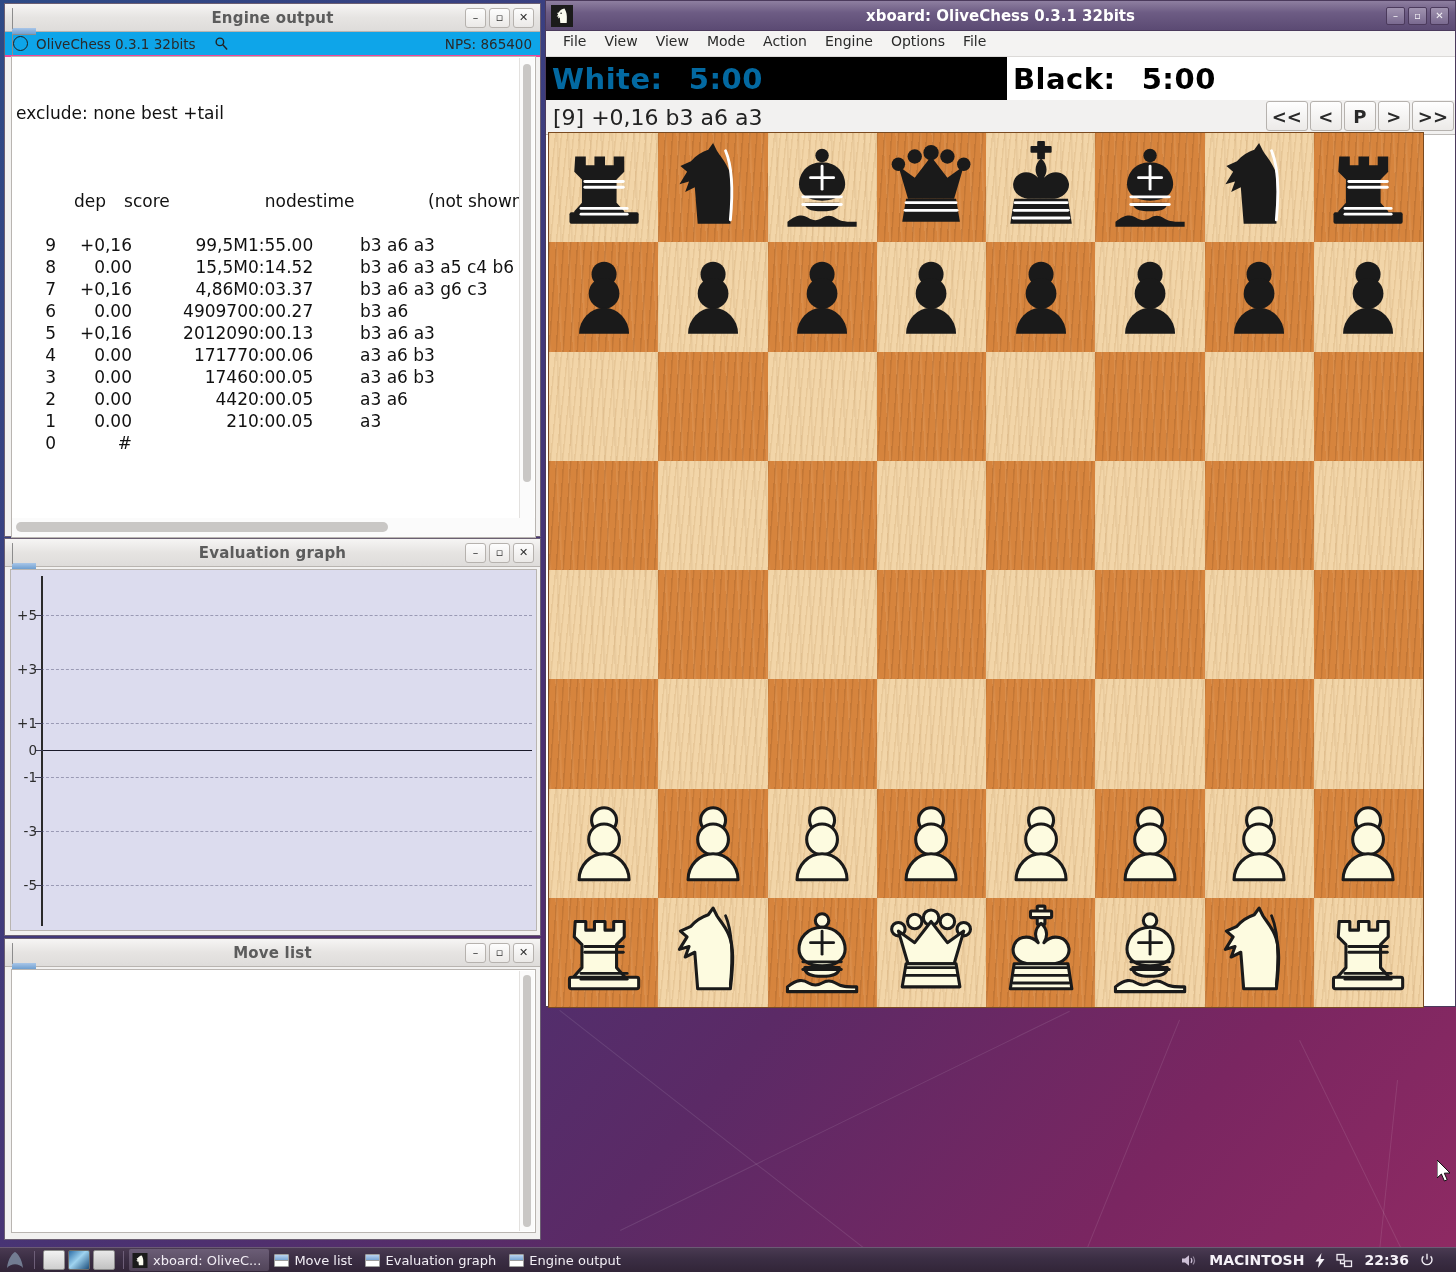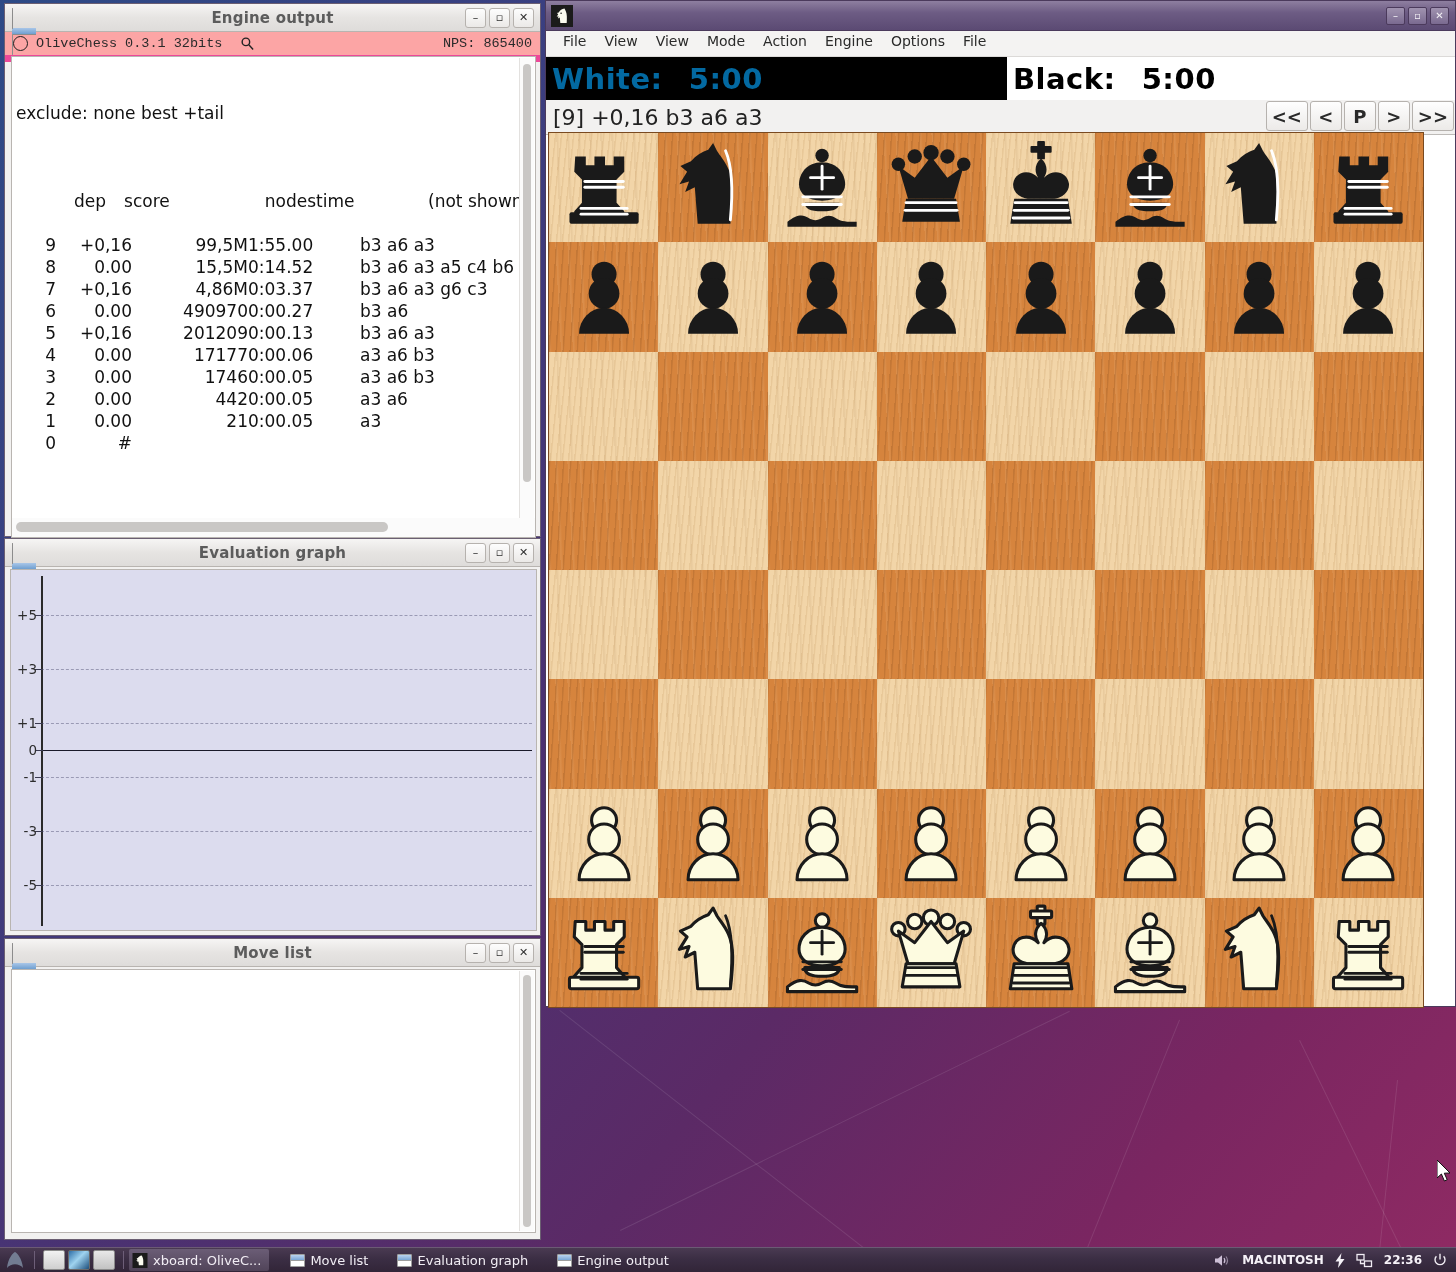--- a/index.html
+++ b/index.html
@@ -40,21 +40,21 @@
   }
 
   
   .docicon{width:22px;height:17px;border:1px solid #8c8c8c;background:#fff;box-sizing:border-box;border-radius:1px;}
   .docicon i{display:block;height:6px;background:linear-gradient(180deg,#a9c6e8,#6f9fd0);border-bottom:1px solid #8c8c8c;}
 
   
   #engine{left:4px;top:3px;width:537px;height:534px;}
   .eo-toolrow{
     height:23px;display:flex;align-items:center;gap:8px;padding:0 8px;
-    background:#fca5a5;border-bottom:7px solid #ec4899;font-size:13.5px;color:#2a2a2a;font-family:Liberation Mono, monospace;
+    background:#0ea5e9;border-bottom:2px solid #ec4899;font-size:13.5px;color:#2a2a2a;
   }
   .led{width:13px;height:13px;border:1.6px solid #1d1d1d;border-radius:50%;background:transparent;flex:0 0 auto;}
   .nps{margin-left:auto;font-size:13.5px;color:#2a2a2a;}
   .eo-body{
     position:absolute;left:6px;top:52px;width:525px;height:542px;
     background:#ffffff;border:1px solid #b9b5b1;box-sizing:border-box;overflow:hidden;
   }
   .eo-text{
     position:absolute;left:4px;top:1px;right:16px;
     font-family:"DejaVu Sans","Liberation Sans",sans-serif;
@@ -172,21 +172,21 @@
   .tb-launcher{display:flex;align-items:center;gap:3px;padding-left:4px;}
   .tb-ico{width:20px;height:18px;border-radius:2px;}
   .tb-sep{width:1px;height:18px;background:#6d5e78;margin:0 5px;}
   .tb-task{
     display:flex;align-items:center;gap:5px;height:22px;padding:0 8px 0 3px;
     font-size:13px;color:#f2eef5;
   }
   .tb-task.active{background:linear-gradient(180deg,#6b5d76,#514459);border-radius:2px;}
   .tb-wicon{width:15px;height:13px;border:1px solid #9e9e9e;background:#fff;box-sizing:border-box;border-radius:1px;flex:0 0 auto;}
   .tb-wicon i{display:block;height:5px;background:linear-gradient(180deg,#b9d2ee,#7aa7d6);border-bottom:1px solid #9e9e9e;}
-  .tb-tray{margin-left:auto;display:flex;align-items:center;gap:11px;padding-right:9px;font-size:12px;color:#f5f1f7;font-weight:bold;text-align:center;}
+  .tb-tray{margin-left:auto;display:flex;align-items:center;gap:11px;padding-right:22px;font-size:14px;color:#f5f1f7;font-weight:bold;text-align:center;}
   .tray-ico{display:inline-flex;align-items:center;}
 
   .cursor{position:absolute;pointer-events:none;}
 </style>
 </head>
 <body>
 
 <div id="root">
 
   <div id="desktop">
@@ -302,20 +302,21 @@
 
   <div id="xboard">
     <div class="xb-title">
       <span class="xicon">
         <svg width="22" height="22" viewBox="0 0 22 22">
           <rect width="22" height="22" fill="#1b1b1b"></rect>
           <path d="M13.5 3.6c-2.6.3-4.6 1.9-5.8 3.8L5.9 8.1l1.3 1.1-1.5 2.6 1.9-.5-.7 2.2 1.9-1 .5 5.5h6.4c.3-4.6.4-8.8-.8-11.4-.6-1.3-1-2.4-1.4-3z" fill="#fbfbf0"></path>
           <circle cx="10.1" cy="8.2" r=".8" fill="#1b1b1b"></circle>
         </svg>
       </span>
+      <span class="xb-title-text">xboard: OliveChess 0.3.1 32bits</span>
       <span class="xb-tbtns">
         <span class="xb-tbtn">–</span>
         <span class="xb-tbtn">▫</span>
         <span class="xb-tbtn">✕</span>
       </span>
     </div>
 
     <div class="menubar" id="menubar">
         <div class="menu-item">File</div>
         <div class="menu-item">View</div>
@@ -781,21 +782,21 @@
         <svg width="22" height="19" viewBox="0 0 22 19">
           <path d="M3 17 C4 7 9 2 11 1 C13 2 18 7 19 17 C15 12 7 12 3 17Z" fill="#7d8ba0" opacity=".85"></path>
         </svg>
       </span>
       <span class="tb-sep"></span>
       <span class="tb-ico" style="background:linear-gradient(180deg,#f2f2f2,#cfcfcf);border:1px solid #8b8b8b;"></span>
       <span class="tb-ico" style="background:linear-gradient(135deg,#2e6fa8,#9fd3ef 45%,#1d4f7d);border:1px solid #6a6a6a;"></span>
       <span class="tb-ico" style="background:linear-gradient(180deg,#e8e8e8,#c2c2c2);border:1px solid #8b8b8b;"></span>
       <span class="tb-sep"></span>
     </div>
-    <div id="tb-tasks" style="display:flex;align-items:center;gap:18px;">
+    <div id="tb-tasks" style="display:flex;align-items:center;gap:2px;">
         <div class="tb-task active">
           <span style="width: 16px; height: 15px; flex: 0 0 auto; display: inline-block;"><svg width="16" height="15" viewBox="0 0 22 22">
               <rect width="22" height="22" fill="#1b1b1b"></rect>
               <path d="M13.5 3.6c-2.6.3-4.6 1.9-5.8 3.8L5.9 8.1l1.3 1.1-1.5 2.6 1.9-.5-.7 2.2 1.9-1 .5 5.5h6.4c.3-4.6.4-8.8-.8-11.4-.6-1.3-1-2.4-1.4-3z" fill="#fbfbf0"></path>
             </svg></span>
           <span>xboard: OliveC...</span>
         </div>
         <div class="tb-task">
           <span class="tb-wicon">
             <i></i>

